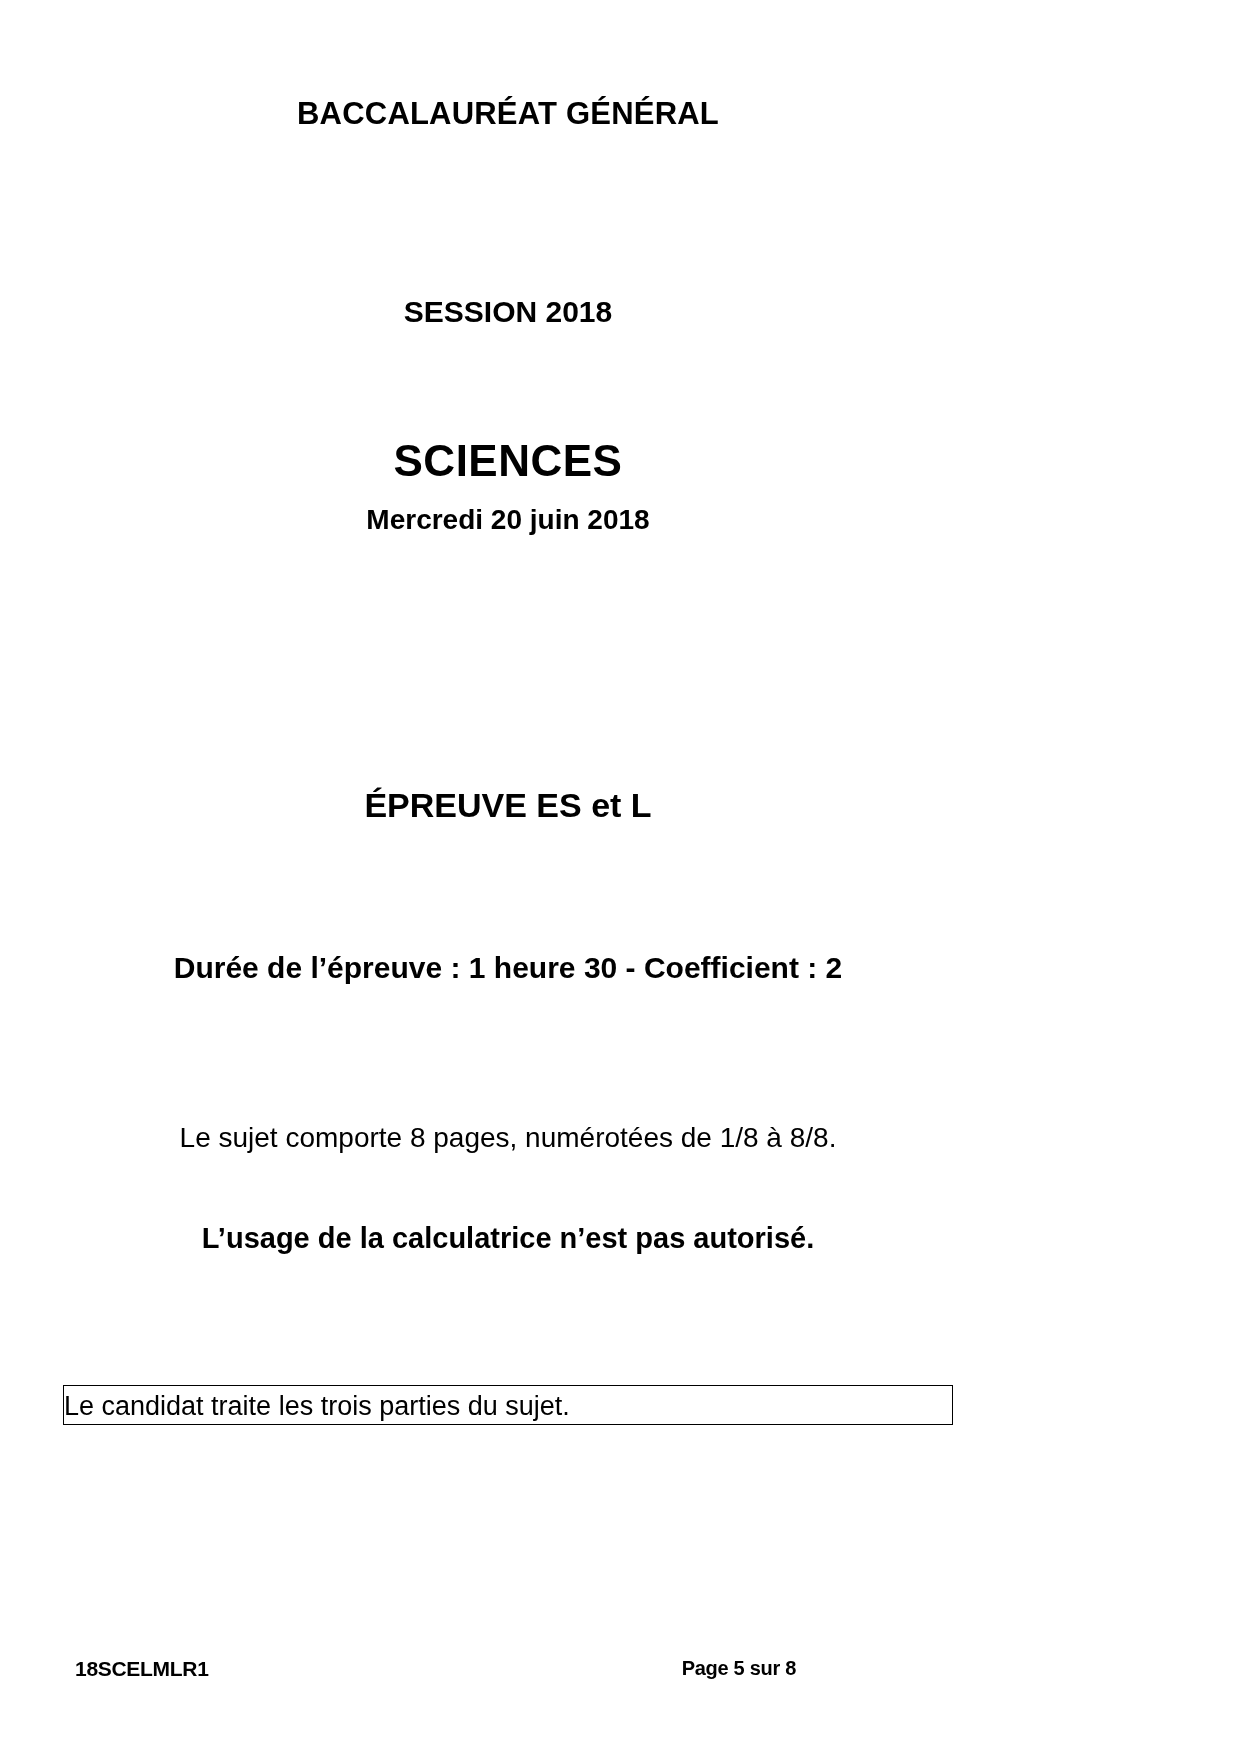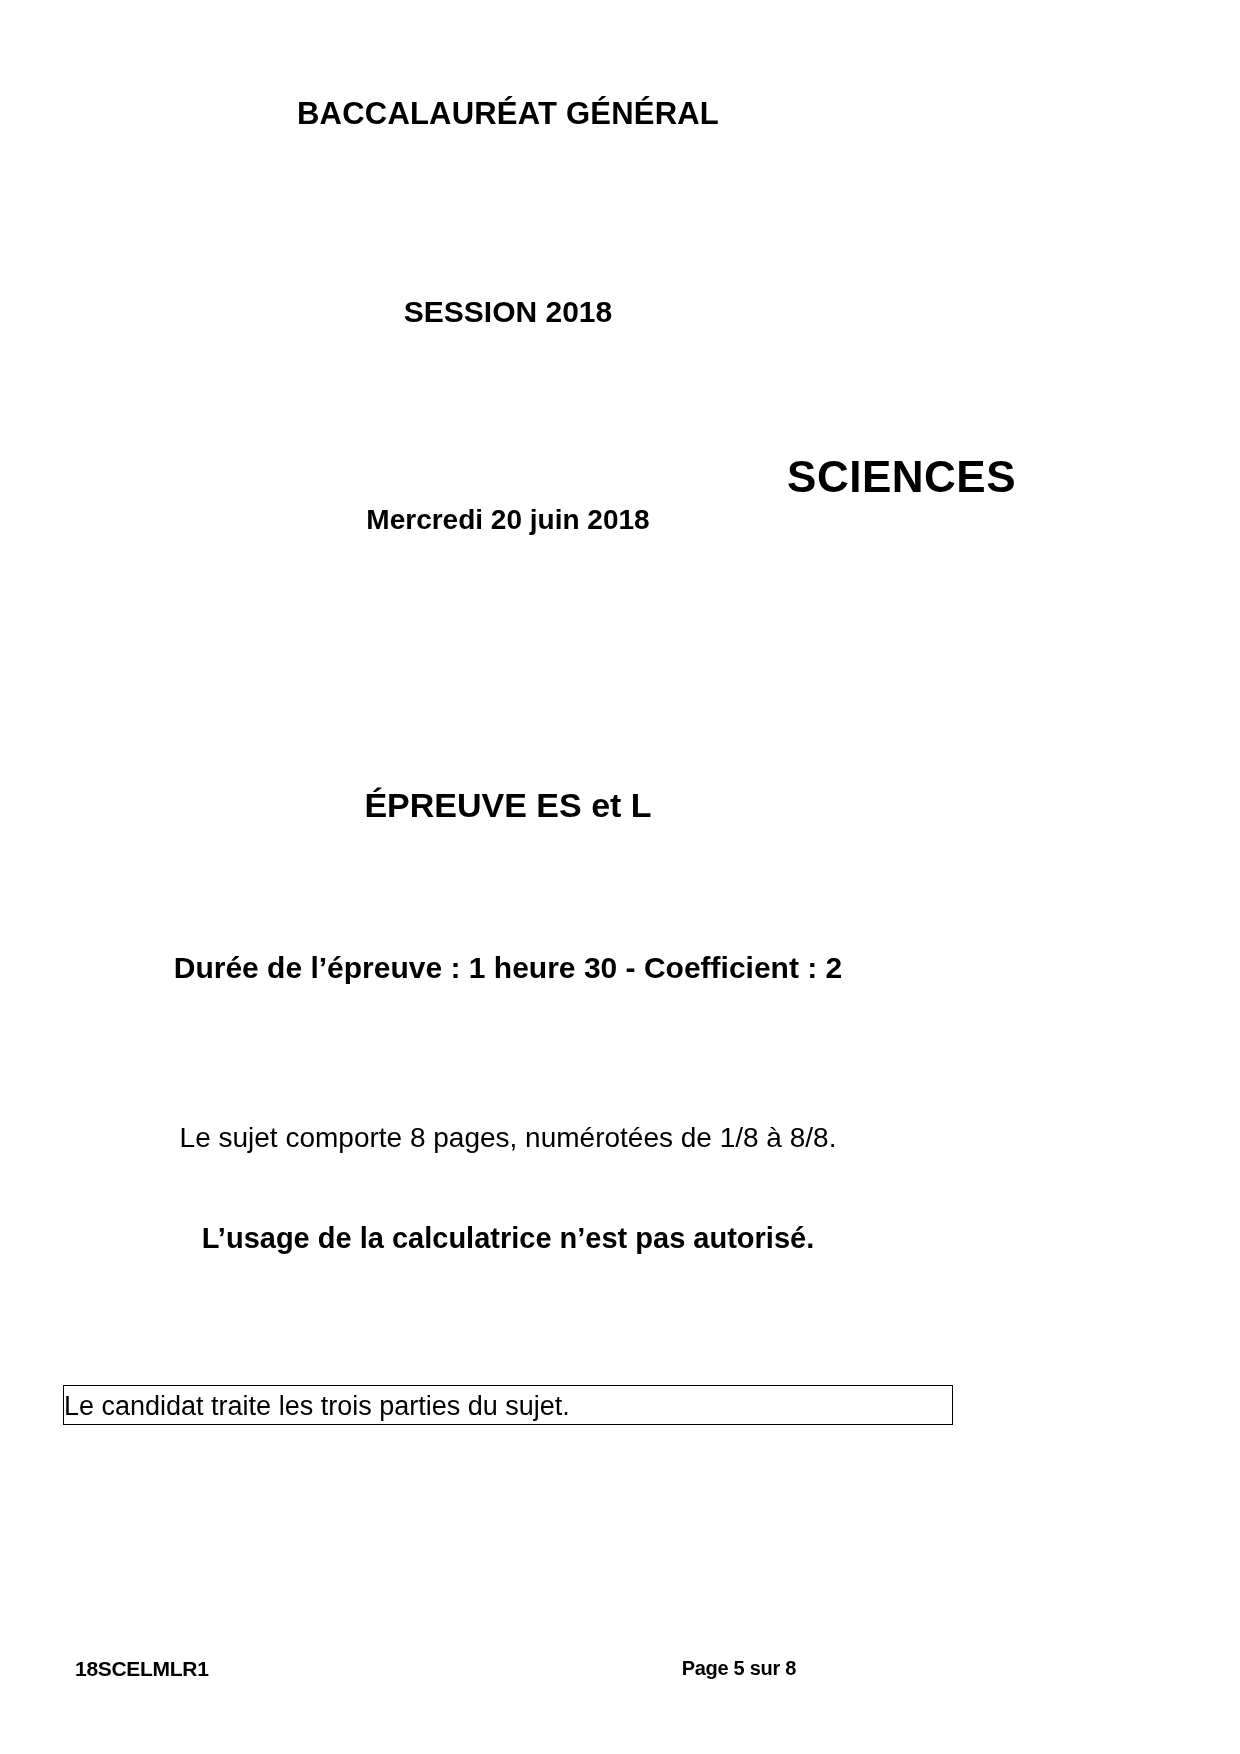--- a/index.html
+++ b/index.html
@@ -21,21 +21,21 @@
     left: 0;
     right: 0;
     text-align: center;
     white-space: nowrap;
     color: #000000;
   }
   .bold { font-weight: 700; }
 
   .title-line    { top: 96px;   font-size: 31px; letter-spacing: 0.2px; }
   .session-line  { top: 263px;  font-size: 30px; margin-top: 32px; }
-  .subject-line  { top: 452px;  font-size: 44px; letter-spacing: 0.5px; text-align: right; }
+  .subject-line  { top: 436px;  font-size: 44px; letter-spacing: 0.5px; }
   .date-line     { top: 504px;  font-size: 28px; }
   .examtype-line { top: 615px;  font-size: 33px; }
   .series-line   { top: 786px;  font-size: 34px; }
   .duration-line { top: 951px;  font-size: 30px; }
   .pages-line    { top: 1122px; font-size: 28px; font-weight: 400; }
   .calc-line     { top: 1222px; font-size: 29px; }
 
   .instruction-box {
     position: absolute;
     left: 63px;

